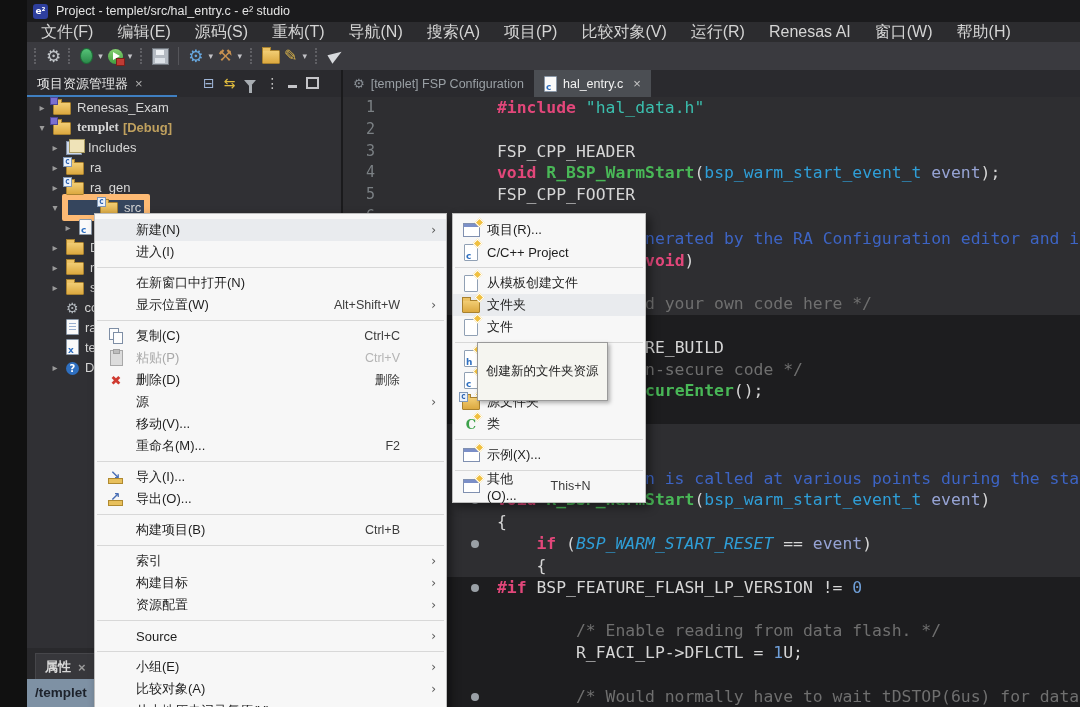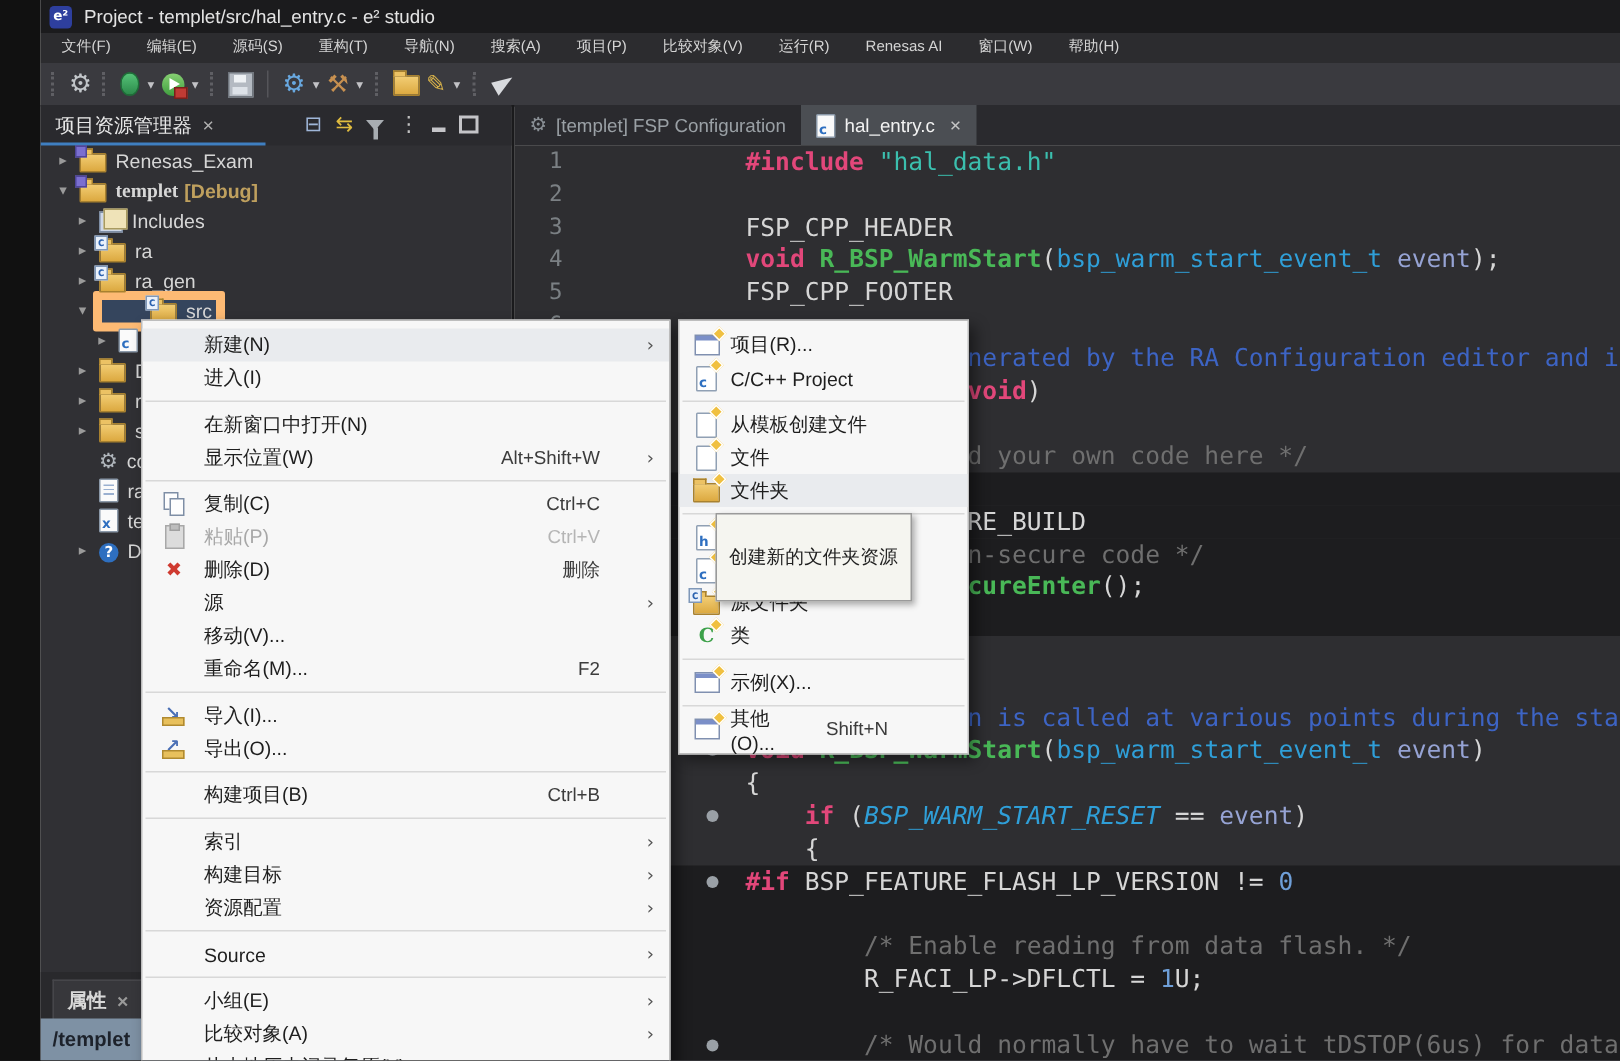--- a/index.html
+++ b/index.html
@@ -5,21 +5,21 @@
   html,body{margin:0;padding:0;background:#111;}
   #root{position:relative;width:1080px;height:707px;overflow:hidden;background:#a3a3a3;
         font-family:"Liberation Sans","DejaVu Sans",sans-serif;margin-left:27px;-webkit-font-smoothing:antialiased;}
   
   #titlebar{position:absolute;left:0;top:0;width:1080px;height:22px;background:#1b1b1d;display:flex;align-items:center;}
   #appicon{width:15px;height:15px;margin:0 8px 0 6px;background:#2e3f9e;border-radius:3px;color:#fff;
            font:bold 9px "DejaVu Sans",sans-serif;display:flex;align-items:center;justify-content:center;}
   #titletext{color:#e4e4e4;font-size:12.5px;}
   
   #menubar{position:absolute;left:0;top:22px;width:1080px;height:20px;background:#2c2c2f;display:flex;align-items:center;padding-left:2px;}
-  .mbitem{color:#d4d4d4;font-size:10px;padding:16px 12px;line-height:20px;}
+  .mbitem{color:#d4d4d4;font-size:16px;padding:16px 12px;line-height:20px;}
   
   #toolbar{position:absolute;left:0;top:42px;width:1080px;height:28px;background:#3a3a3f;border-bottom:1px solid #2a2a2d;
            display:flex;align-items:center;padding-left:4px;gap:4px;}
   .handle{width:3px;height:16px;border-left:2px dotted #5f5f64;margin:0 3px;}
   .tsep{width:1px;height:18px;background:#55555a;margin:0 5px;}
   .tglyph{font-family:"DejaVu Sans",sans-serif;line-height:1;}
   .tdrop{color:#c2c2c6;font-size:9px;padding:0 1px;}
   .ti-bug{width:11px;height:14px;background:linear-gradient(#55c377,#2c8a4b);border:1px solid #1e6e38;border-radius:50%;}
   .ti-run{width:15px;height:15px;border-radius:50%;background:linear-gradient(#86cf72,#3f9e3f);position:relative;}
   .ti-run::before{content:"";position:absolute;left:5px;top:3px;border-left:7px solid #fff;border-top:4.5px solid transparent;border-bottom:4.5px solid transparent;}
@@ -614,38 +614,38 @@
       <div class="cmi">
         <span class="mic">
           <span class="nicon">
             <span class="ficon"></span>
             <span class="star"></span>
           </span>
         </span>
         <span class="lab">从模板创建文件</span>
         <span class="noarr"></span>
       </div>
+      <div class="cmi hl">
+        <span class="mic">
+          <span class="nicon">
+            <span class="tfld"></span>
+            <span class="star"></span>
+          </span>
+        </span>
+        <span class="lab">文件夹</span>
+        <span class="noarr"></span>
+      </div>
       <div class="cmi">
         <span class="mic">
           <span class="nicon">
             <span class="ficon"></span>
             <span class="star"></span>
           </span>
         </span>
         <span class="lab">文件</span>
-        <span class="noarr"></span>
-      </div>
-      <div class="cmi hl">
-        <span class="mic">
-          <span class="nicon">
-            <span class="tfld"></span>
-            <span class="star"></span>
-          </span>
-        </span>
-        <span class="lab">文件夹</span>
         <span class="noarr"></span>
       </div>
       <div class="msep"></div>
       <div class="cmi">
         <span class="mic">
           <span class="nicon">
             <span class="ficon">
               <span class="pl9">h</span>
             </span>
             <span class="star"></span>
@@ -699,18 +699,18 @@
       </div>
       <div class="msep"></div>
       <div class="cmi">
         <span class="mic">
           <span class="nicon">
             <span class="winicon"></span>
             <span class="star"></span>
           </span>
         </span>
         <span class="lab">其他(O)...</span>
-        <span class="sc">Shift+N</span>
+        <span class="sc">This+N</span>
         <span class="arrslot"></span>
       </div>
     </div>
   <div id="tooltip">创建新的文件夹资源</div>
 </div>
 
 </body></html>

